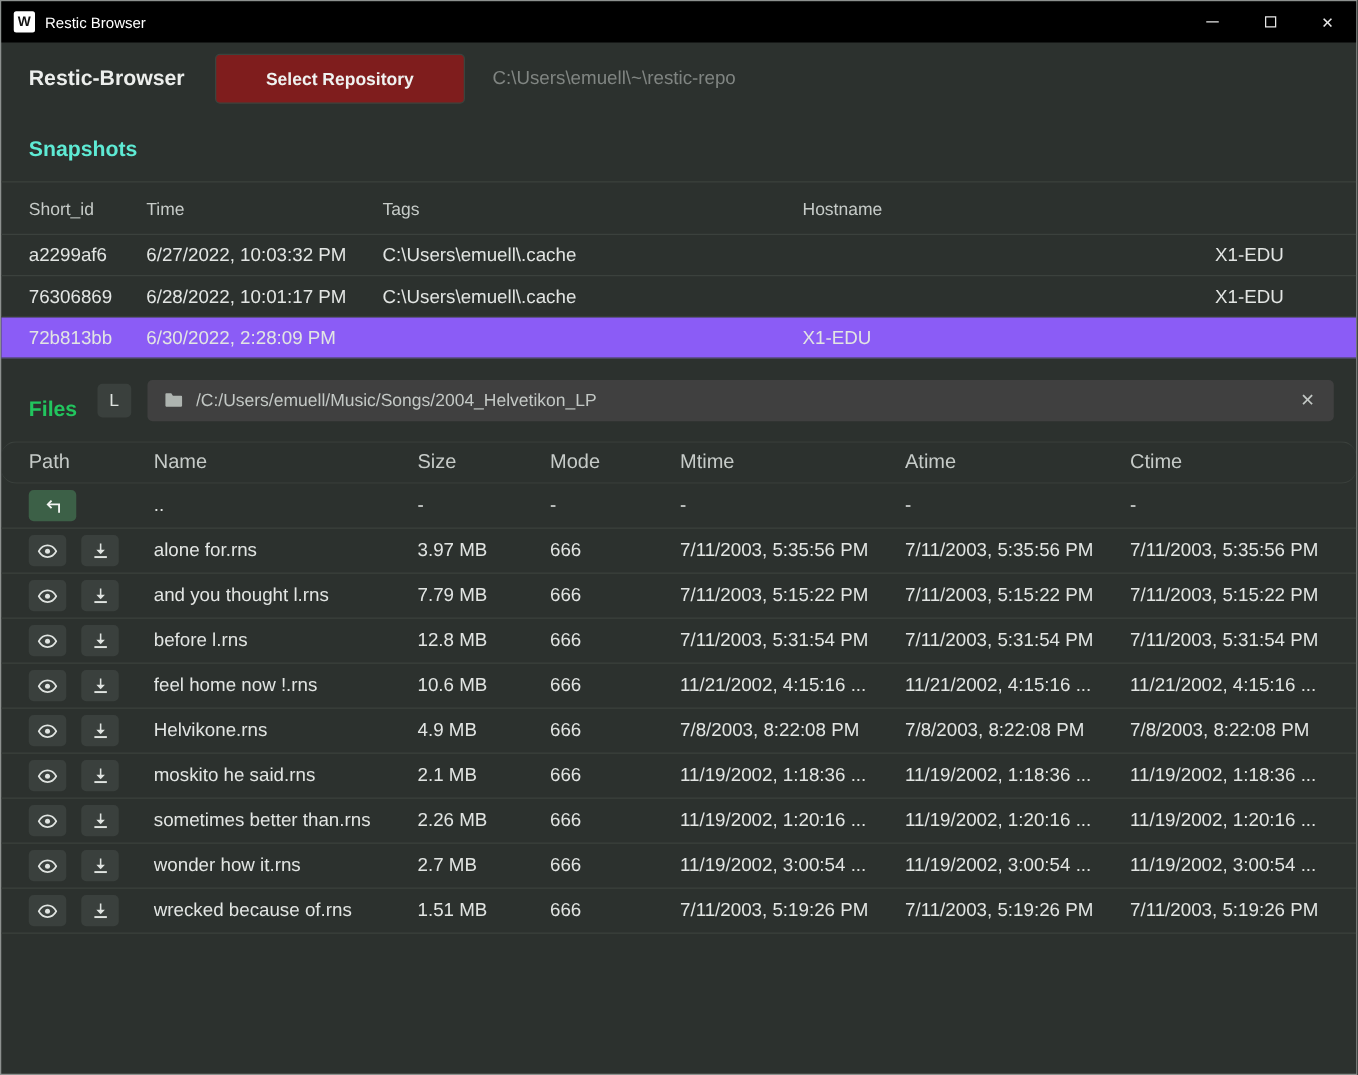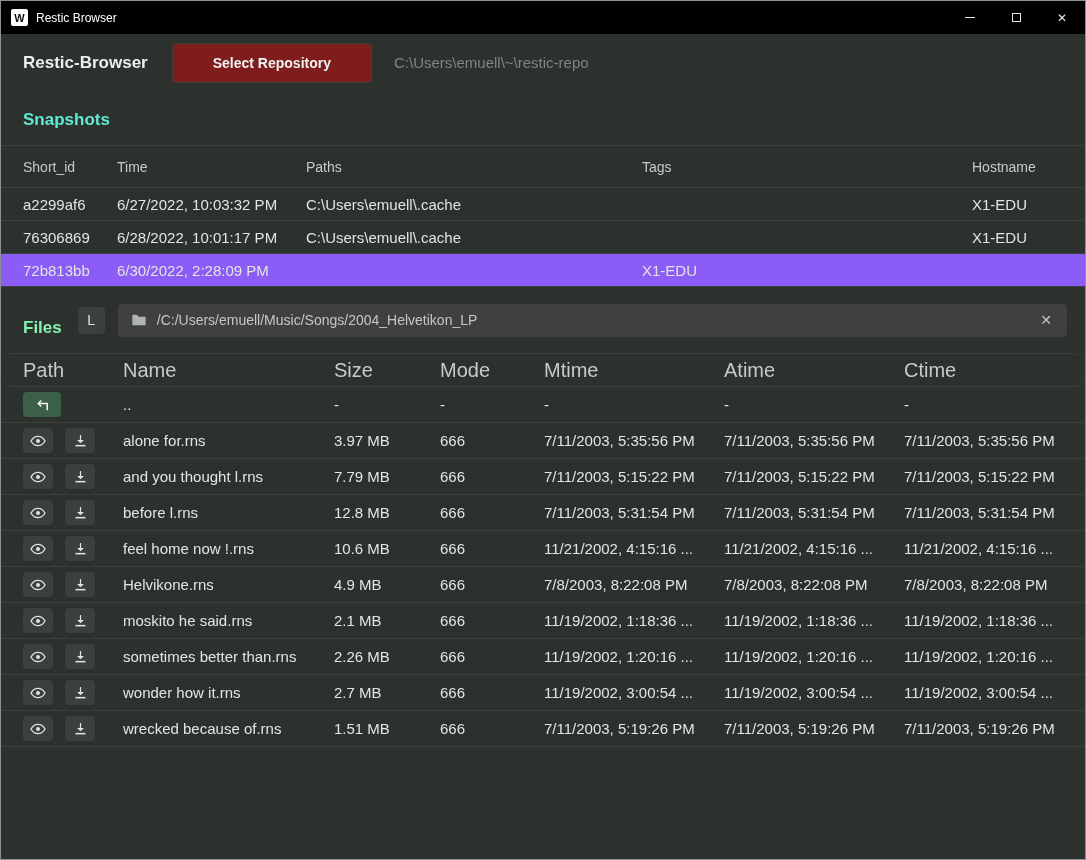--- a/index.html
+++ b/index.html
@@ -29,32 +29,32 @@
   
   .section-heading { padding:19px 22px 15px; font-size:17px; font-weight:bold; color:#5eead4; border-bottom:1px solid #3b413d; }
   .snap-row { display:grid; grid-template-columns:94px 189px 336px 330px 1fr; align-items:center;
               padding-left:22px; height:33px; border-bottom:1px solid #3b413d; color:#e2e5e3; font-size:15px; }
   .snap-head { height:42px; color:#c6cbc8; font-size:14px; }
   .snap-row.selected { background:#8b5cf6; }
   .cell { white-space:nowrap; overflow:hidden; }
 
   
   .files-bar { display:flex; align-items:center; padding:15px 18px 15px 22px; flex:0 0 auto; }
-  .files-heading { font-size:17px; font-weight:bold; color:#86efac;margin-top:16px; }
+  .files-heading { font-size:17px; font-weight:bold; color:#22c55e;margin-top:16px; }
   .list-btn { margin-left:16px; width:27px; height:27px; background:#3a403d; border:none; border-radius:4px;
               color:#dfe3e0; font-family:inherit; font-size:14px; cursor:pointer; }
   .path-bar { margin-left:13px; flex:1; height:33px; background:#404040; border-radius:4px;
               display:flex; align-items:center; padding:0 13px; gap:10px; }
   .path-text { color:#c3c8c5; font-size:14px; flex:1; white-space:nowrap; overflow:hidden; }
   .clear-btn { color:#c3c8c5; font-size:14px; cursor:pointer; padding:0 2px; }
 
   
   .f-row { display:grid; grid-template-columns:100px 211px 106px 104px 180px 180px 1fr; align-items:center;
            padding-left:22px; height:36px; border-bottom:1px solid #3b413d; color:#e2e5e3; font-size:15px; }
-  .f-head { height:34px; color:#c6cbc8; font-size:20px; border-top:1px solid #3b413d;border-radius:12px; }
+  .f-head { height:34px; color:#c6cbc8; font-size:16px; border-top:1px solid #3b413d;border-radius:12px; }
   .path-cell { display:flex; align-items:center; gap:12px; overflow:visible; }
   .icon-btn { width:30px; height:25px; background:#3a403d; border:none; border-radius:4px;
               display:flex; align-items:center; justify-content:center; cursor:pointer; }
   .up-btn { width:38px; height:25px; background:#3c6047; border:none; border-radius:4px;
             display:flex; align-items:center; justify-content:center; cursor:pointer; }
 </style>
 </head>
 <body>
 
 <div class="window">
@@ -79,21 +79,20 @@
     <div class="app-title">Restic-Browser</div>
     <button class="select-repo">Select Repository</button>
     <div class="repo-path">C:\Users\emuell\~\restic-repo</div>
   </div>
 
   <div class="section-heading">Snapshots</div>
   <div>
     <div class="snap-row snap-head">
       <div class="cell">Short_id</div>
       <div class="cell">Time</div>
-      <div class="cell">Paths</div>
       <div class="cell">Tags</div>
       <div class="cell">Hostname</div>
     </div>
     <div class="snap-row">
       <div class="cell">a2299af6</div>
       <div class="cell">6/27/2022, 10:03:32 PM</div>
       <div class="cell">C:\Users\emuell\.cache</div>
       <div class="cell"></div>
       <div class="cell">X1-EDU</div>
     </div>

